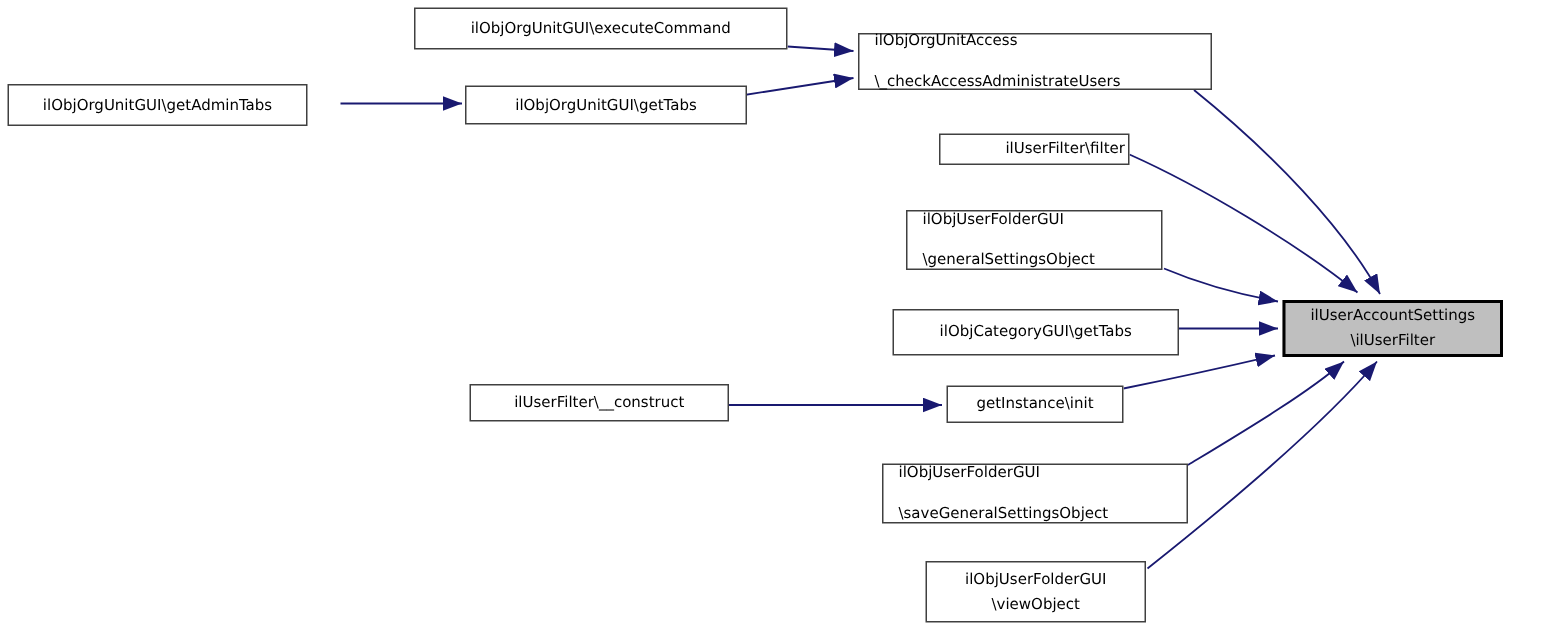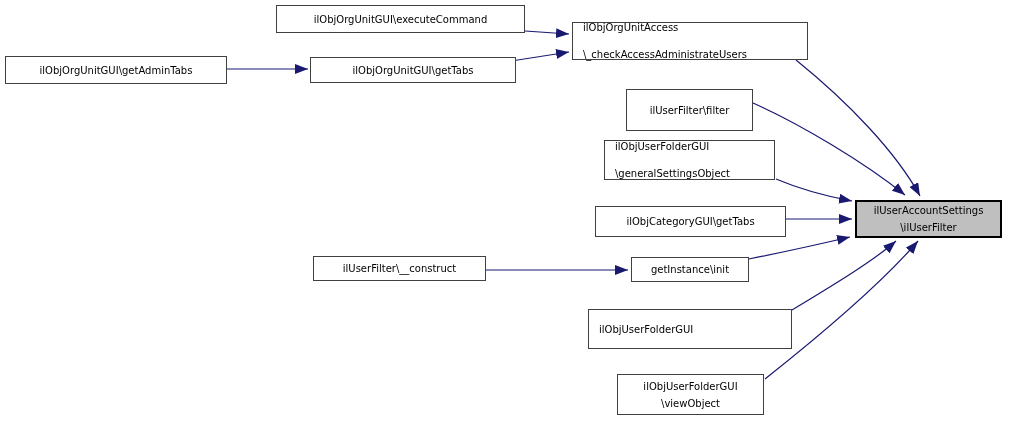--- a/index.html
+++ b/index.html
@@ -77,48 +77,49 @@
         <path class="edge" d="M486,270 L628,270" marker-end="url(#arrow)"></path>
         <path class="edge" d="M749,259 C784,252 820,244 850,237" marker-end="url(#arrow)"></path>
         <path class="edge" d="M792,310 C830,287 872,262 896,241" marker-end="url(#arrow)"></path>
         <path class="edge" d="M765,379 C818,337 882,283 918,241" marker-end="url(#arrow)"></path>
       </g>
   </svg>
   <div id="nodes-layer">
       <div class="node" style="left: 276px; top: 5px; width: 249px; height: 28px;">
         <span class="node-line">ilObjOrgUnitGUI\executeCommand</span>
       </div>
-      <div class="node" style="left: 5px; top: 56px; width: 222px; height: 28px;">
+      <div class="node" style="left: 5px; top: 56px; width: 200px; height: 28px;">
         <span class="node-line">ilObjOrgUnitGUI\getAdminTabs</span>
       </div>
-      <div class="node" style="left: 310px; top: 57px; width: 206px; height: 26px;">
+      <div class="node" style="left: 310px; top: 57px; width: 188px; height: 26px;">
         <span class="node-line">ilObjOrgUnitGUI\getTabs</span>
       </div>
       <div class="node align-left" style="left: 572px; top: 22px; width: 236px; height: 38px;">
         <span class="node-line">ilObjOrgUnitAccess</span>
         <span class="node-line">\_checkAccessAdministrateUsers</span>
       </div>
-      <div class="node" style="left: 626px; top: 89px; width: 127px; height: 42px;">
+      <div class="node" style="left: 626px; top: 89px; width: 127px; height: 21px; align-items: flex-end;">
         <span class="node-line">ilUserFilter\filter</span>
       </div>
       <div class="node align-left" style="left: 604px; top: 140px; width: 171px; height: 40px;">
         <span class="node-line">ilObjUserFolderGUI</span>
         <span class="node-line">\generalSettingsObject</span>
       </div>
       <div class="node" style="left: 595px; top: 206px; width: 191px; height: 31px;">
         <span class="node-line">ilObjCategoryGUI\getTabs</span>
       </div>
       <div class="node" style="left: 313px; top: 256px; width: 173px; height: 25px;">
         <span class="node-line">ilUserFilter\__construct</span>
       </div>
       <div class="node" style="left: 631px; top: 257px; width: 118px; height: 25px;">
         <span class="node-line">getInstance\init</span>
       </div>
       <div class="node align-left" style="left: 588px; top: 309px; width: 204px; height: 40px;">
         <span class="node-line">ilObjUserFolderGUI</span>
+        <span class="node-line">\saveGeneralSettingsObject</span>
       </div>
       <div class="node" style="left: 617px; top: 374px; width: 147px; height: 41px;">
         <span class="node-line">ilObjUserFolderGUI</span>
         <span class="node-line">\viewObject</span>
       </div>
       <div class="node highlighted" style="left: 855px; top: 200px; width: 147px; height: 38px;">
         <span class="node-line">ilUserAccountSettings</span>
         <span class="node-line">\ilUserFilter</span>
       </div>
     </div>

